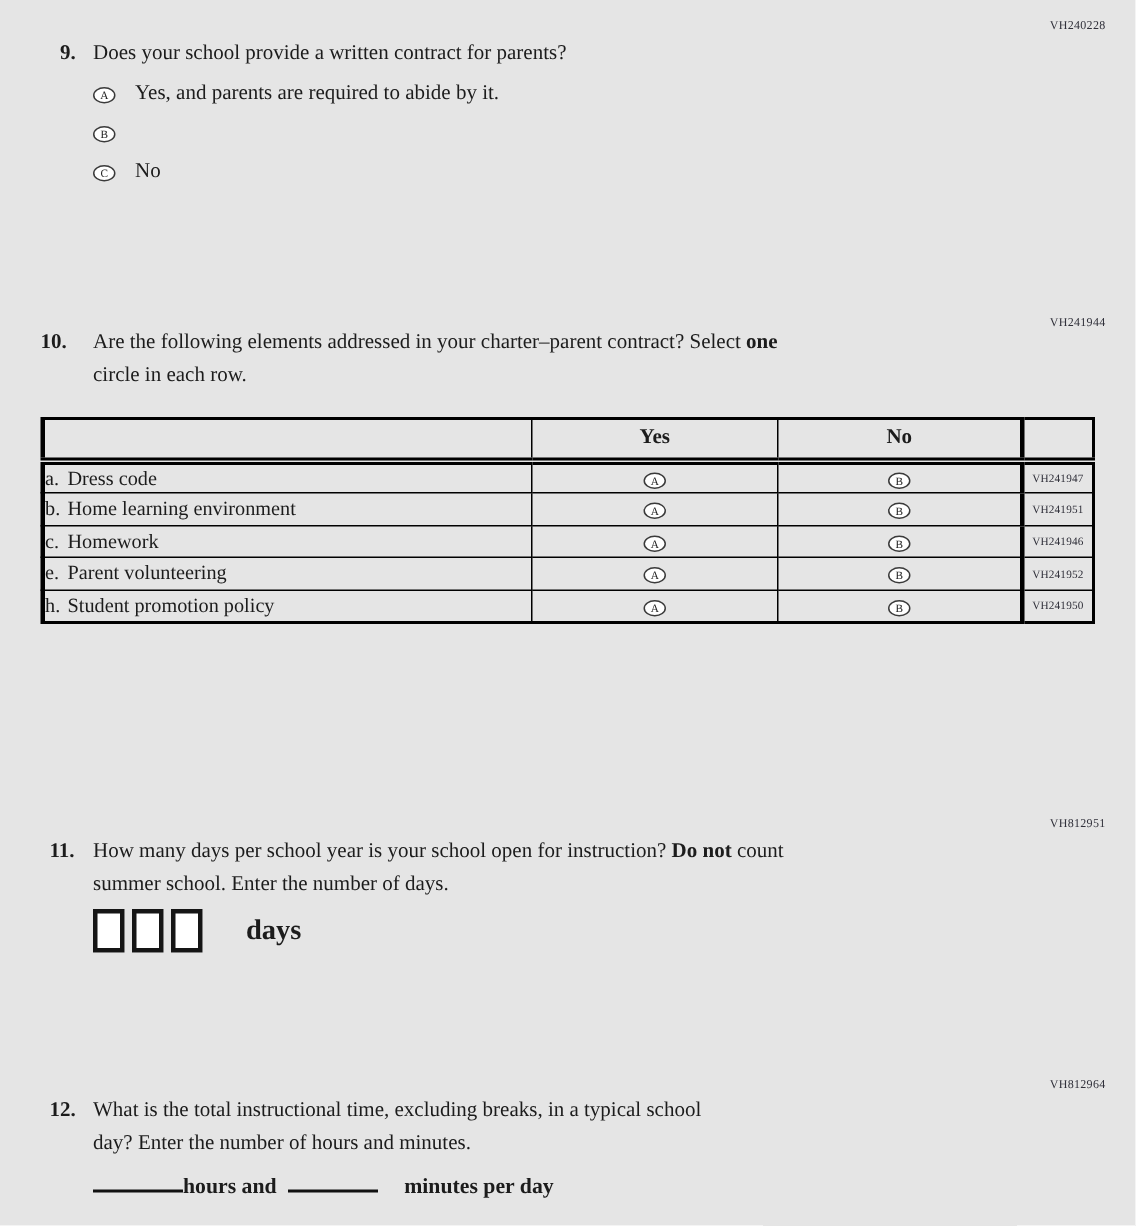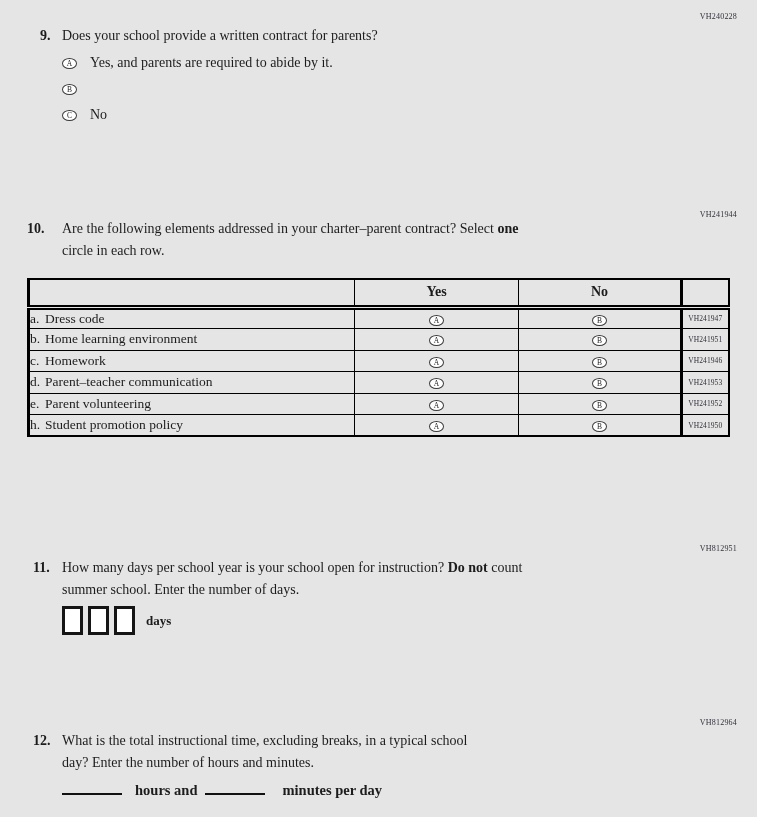--- a/index.html
+++ b/index.html
@@ -41,29 +41,29 @@
     font-size:7.5px; text-align:center; color:#30303a; letter-spacing:0.1px;
     overflow:hidden; white-space:nowrap;
   }
   table.qtable tbody tr { height:21.5px; }
 
   .boxes { position:absolute; display:flex; align-items:center; height:31px; }
   .dbox {
     width:21px; height:29px; border:3px solid #151515; background:#fff;
     margin-right:5px; flex:0 0 auto;
   }
-  .unit-label { font-weight:bold; font-size:13px; margin-left:6px; white-space:nowrap; }
+  .unit-label { font-weight:bold; font-size:19px; margin-left:24px; white-space:nowrap; }
 
   .answer-row { position:absolute; font-size:14.5px; white-space:nowrap; }
   .blank {
     display:inline-block; width:60px; height:13px;
     border-bottom:2px solid #111;
   }
   .unit  { font-weight:bold; }
-  .u1 { margin-left:13px; margin-right:8px; }
+  .u1 { margin-left:0; margin-right:8px; }
   .u2 { margin-left:17px; }
 </style>
 </head>
 <body>
 
 <div class="page">
 
   <section>
     <div class="code" style="top:12px;">VH240228</div>
     <span class="qnum" style="top:28px; left:40px;">9.</span>
@@ -116,26 +116,20 @@
           <td class="choice"><span class="bubble">B</span></td>
           <td class="code-cell">VH241951</td>
         </tr>
         <tr>
           <td class="stmt"><span class="row-label">c.</span><span>Homework</span></td>
           <td class="choice"><span class="bubble">A</span></td>
           <td class="choice"><span class="bubble">B</span></td>
           <td class="code-cell">VH241946</td>
         </tr>
         <tr>
-          <td class="stmt"><span class="row-label">d.</span><span>Parent–teacher communication</span></td>
-          <td class="choice"><span class="bubble">A</span></td>
-          <td class="choice"><span class="bubble">B</span></td>
-          <td class="code-cell">VH241953</td>
-        </tr>
-        <tr>
           <td class="stmt"><span class="row-label">e.</span><span>Parent volunteering</span></td>
           <td class="choice"><span class="bubble">A</span></td>
           <td class="choice"><span class="bubble">B</span></td>
           <td class="code-cell">VH241952</td>
         </tr>
         <tr>
           <td class="stmt"><span class="row-label">h.</span><span>Student promotion policy</span></td>
           <td class="choice"><span class="bubble">A</span></td>
           <td class="choice"><span class="bubble">B</span></td>
           <td class="code-cell">VH241950</td>

